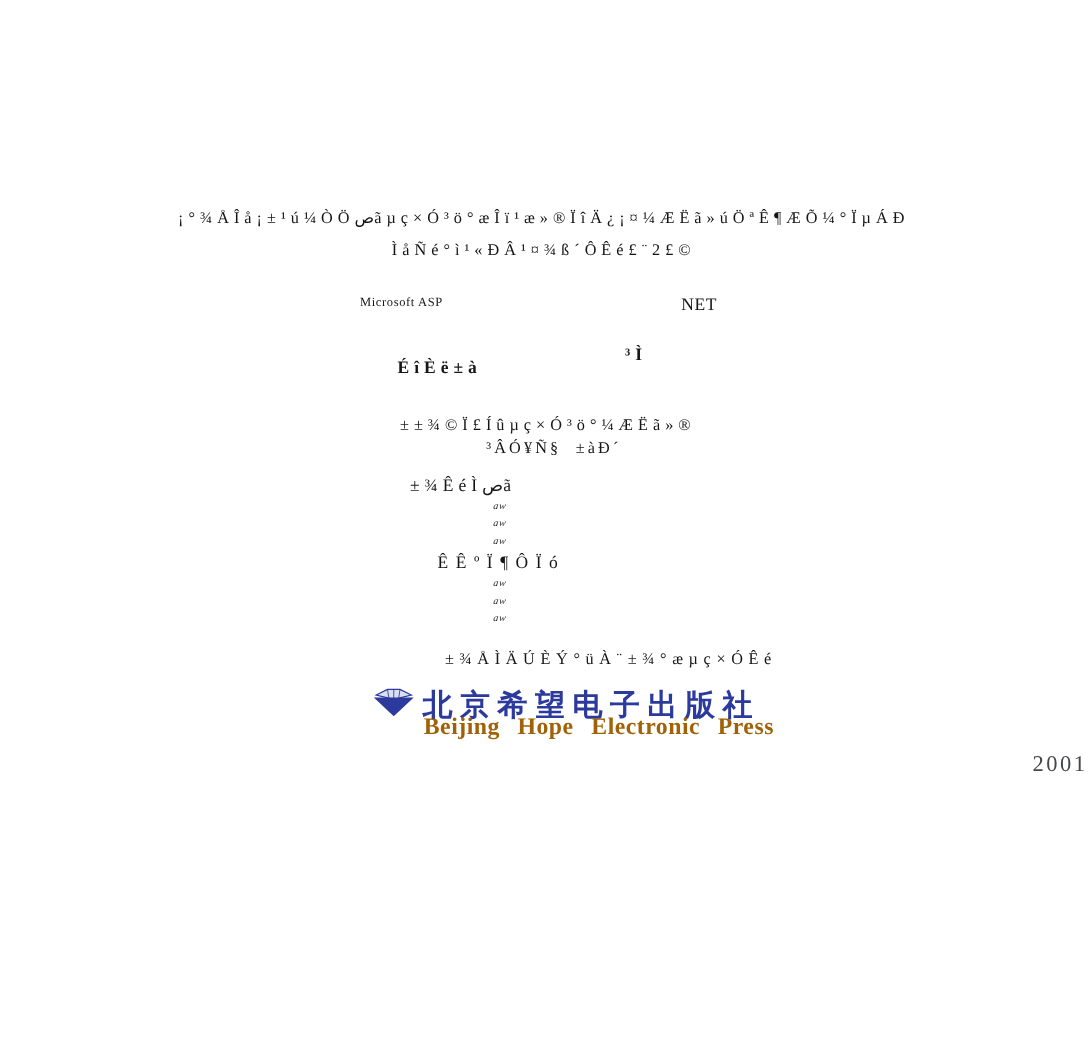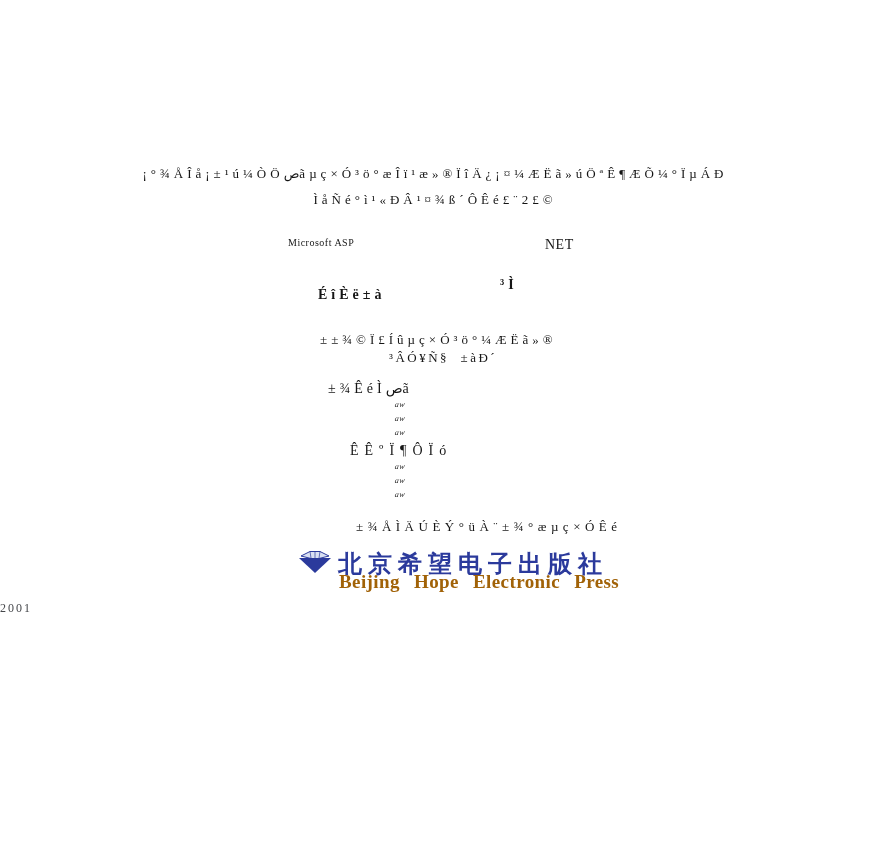--- a/index.html
+++ b/index.html
@@ -61,22 +61,22 @@
     color: #a16207;
   }
   .pub-web {
     top: 584px; left: 340px;
     font-size: 18px; font-weight: bold;
     letter-spacing: 6px;
     color: #27369a;
   }
   .pub-year {
     top: 601px; left: 0; width: 870px;
-    text-align: left;
-    font-size: 12px; letter-spacing: 2px;
+    text-align: right;
+    font-size: 18px; letter-spacing: 2px;
     color: #44464a;
   }
 </style>
 </head>
 <body>
 
 <div class="page">
 
   <div class="abs centered series-1">¡°¾ÅÎå¡±¹ú¼ÒÖصãµç×Ó³ö°æÎï¹æ»®ÏîÄ¿¡¤¼ÆËã»úÖªÊ¶ÆÕ¼°ÏµÁÐ</div>
 

